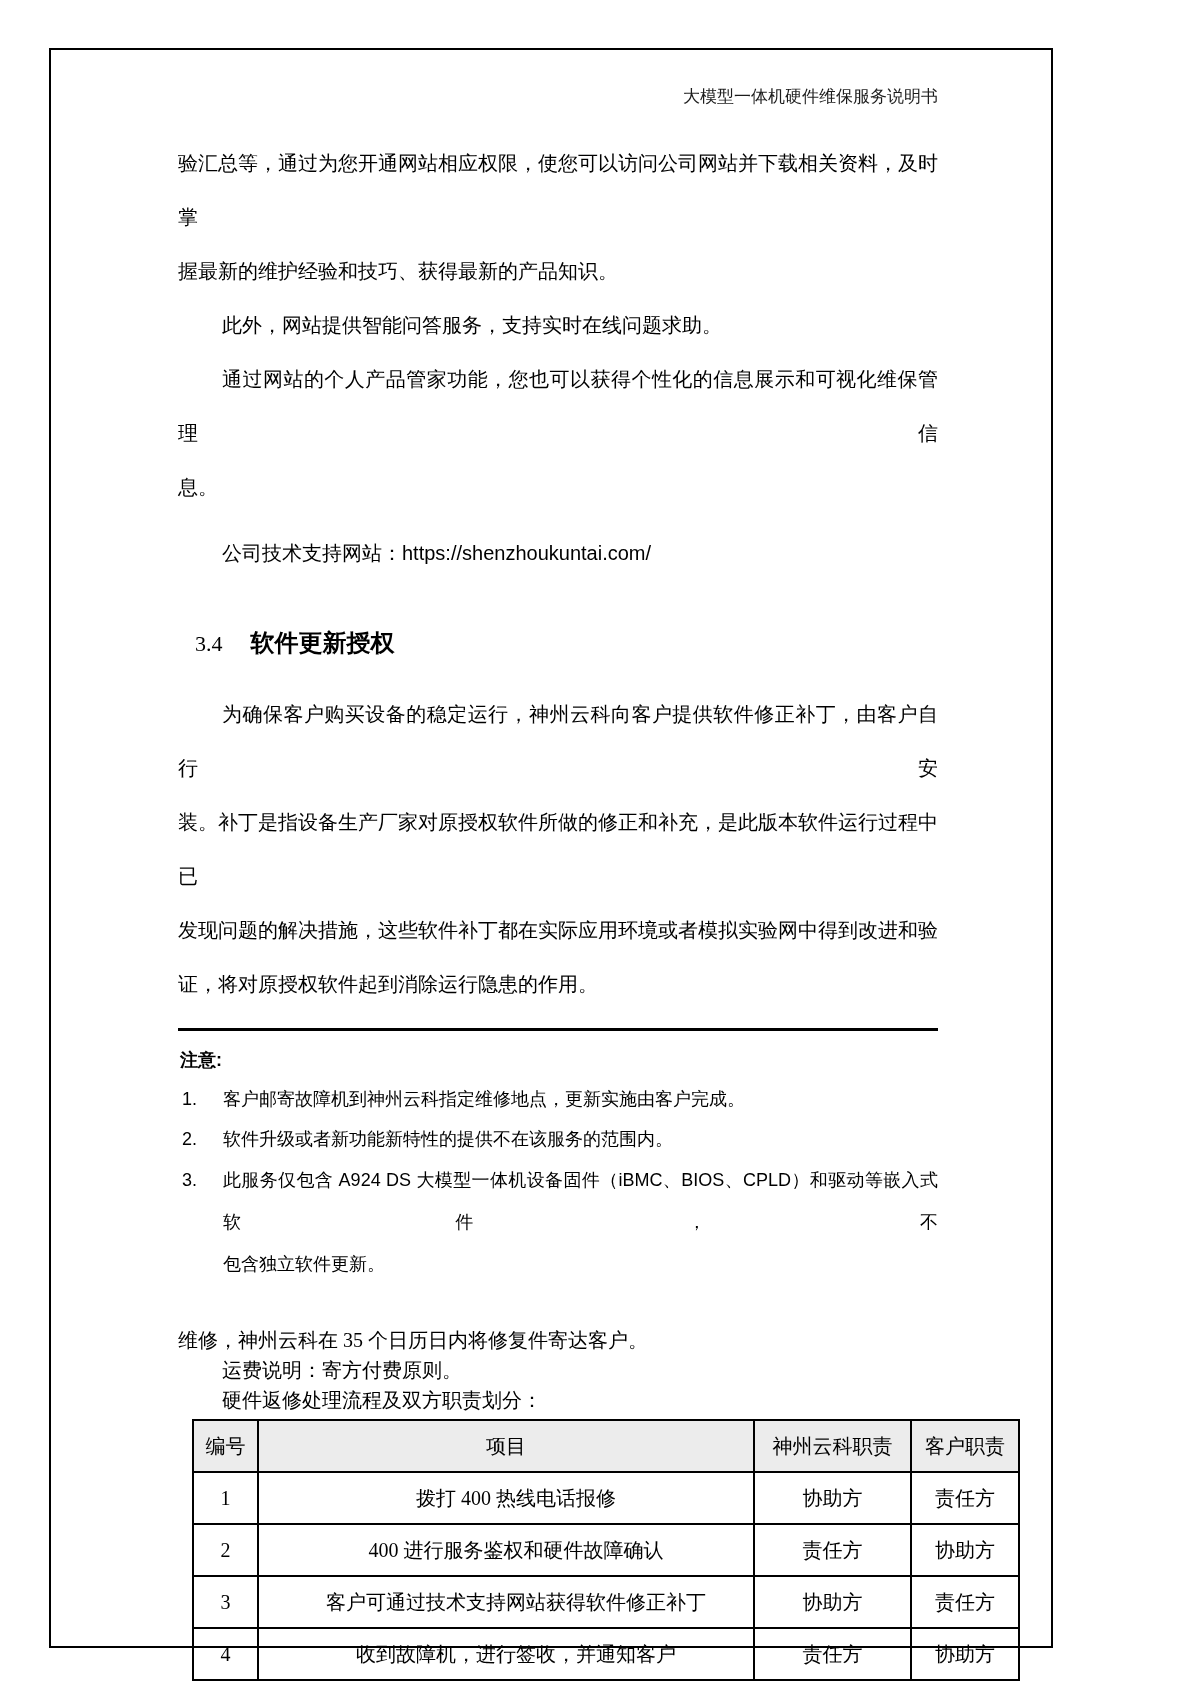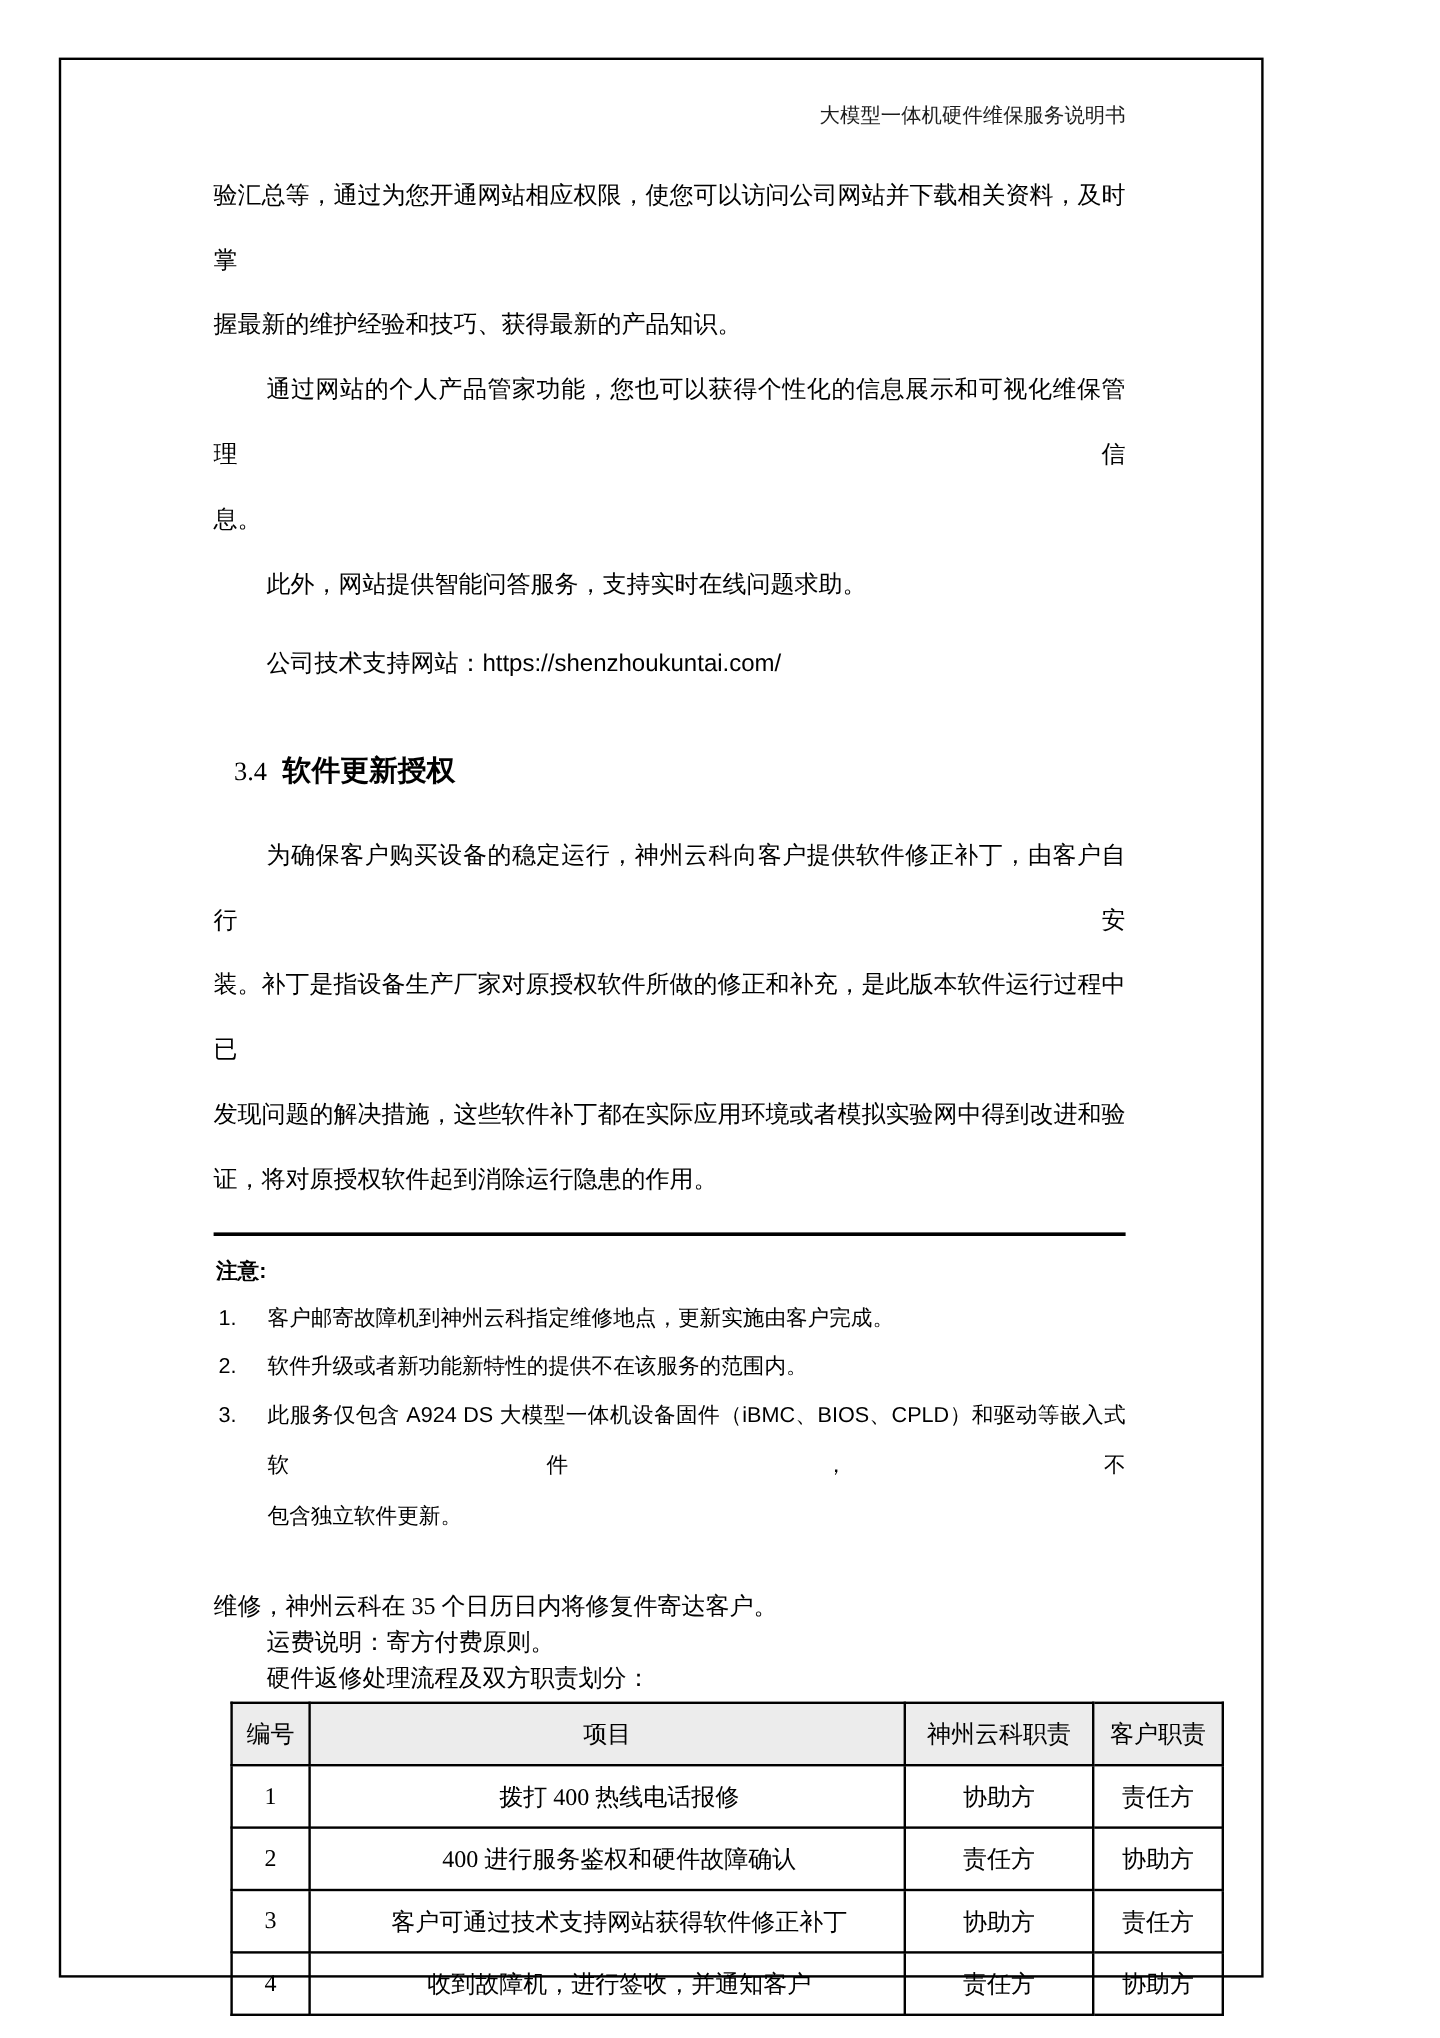--- a/index.html
+++ b/index.html
@@ -35,21 +35,21 @@
   .jl { text-align: justify; text-align-last: justify; }
   .h-sec {
     margin-top: 43px;
     padding-left: 17px;
     font-size: 24px; font-weight: bold;
     line-height: 40px;
   }
   .h-sec .sec-num {
     font-family: "Liberation Serif", serif;
     font-weight: normal; font-size: 22px;
-    margin-right: 13px;
+    margin-right: 28px;
   }
   .h-sec.h35 { margin-top: 49px; }
   .p-34 { margin-top: 23px; }
   .rule { margin-top: 17px; height: 3px; background: #000000; }
   .note-title {
     margin-top: 16px; padding-left: 2px;
     font-size: 18px; font-weight: bold; line-height: 26px;
   }
   .note-item {
     display: flex; padding-left: 4px;
@@ -96,26 +96,26 @@
   <div class="content">
 
     <div class="doc-header">大模型一体机硬件维保服务说明书</div>
 
     <div class="body-p mt26">
       <div class="jl">验汇总等，通过为您开通网站相应权限，使您可以访问公司网站并下载相关资料，及时掌</div>
       <div>握最新的维护经验和技巧、获得最新的产品知识。</div>
     </div>
 
     <div class="body-p">
+      <div class="ind">此外，网站提供智能问答服务，支持实时在线问题求助。</div>
+    </div>
+
+    <div class="body-p">
       <div class="ind jl">通过网站的个人产品管家功能，您也可以获得个性化的信息展示和可视化维保管理信</div>
       <div>息。</div>
-    </div>
-
-    <div class="body-p">
-      <div class="ind">此外，网站提供智能问答服务，支持实时在线问题求助。</div>
     </div>
 
     <div class="body-p mt12">
       <div class="ind">公司技术支持网站：https://shenzhoukuntai.com/</div>
     </div>
 
     <div class="h-sec">
       <span class="sec-num">3.4</span><span>软件更新授权</span>
     </div>
 

